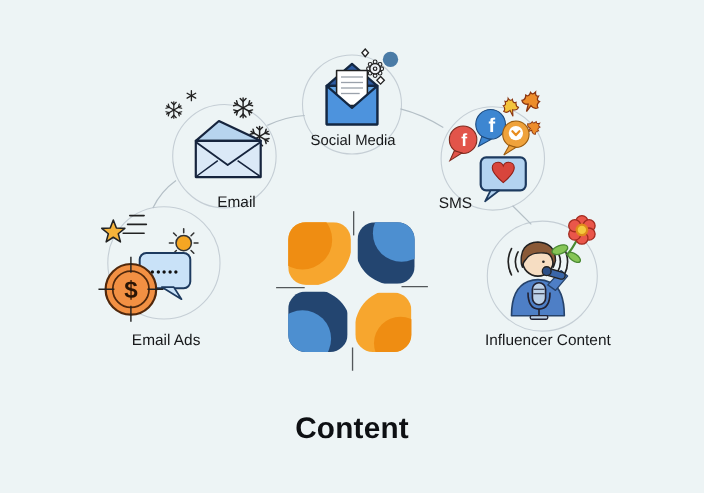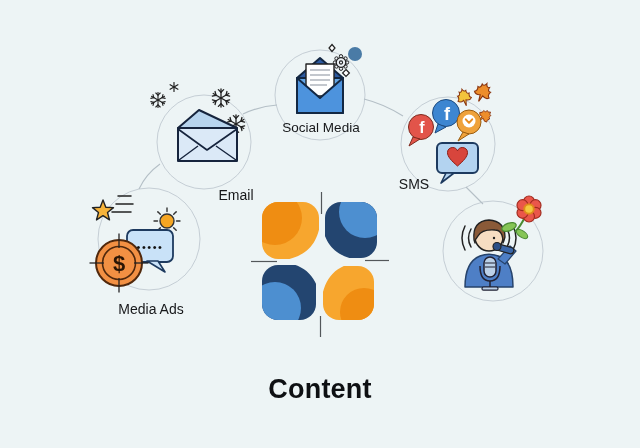--- a/index.html
+++ b/index.html
@@ -259,19 +259,20 @@
       <path fill="#edf4f5" d="M321,220 C325,246 335,256 361,261 C335,266 325,276 321,302 C317,276 307,266 281,261 C307,256 317,246 321,220 Z"></path>
       <g stroke="#53575a" stroke-width="1.2">
         <line x1="321.5" y1="192" x2="321.5" y2="214"></line>
         <line x1="320.5" y1="316" x2="320.5" y2="337"></line>
         <line x1="251" y1="261.5" x2="277" y2="261.5"></line>
         <line x1="365" y1="260.5" x2="389" y2="260.5"></line>
       </g>
     </g>
   </svg>
 
-  <div class="node-label" style="left:151px;top:301px;">Media Ads</div>
-  <div class="node-label" style="left:236px;top:175px;margin-top:12px;">Email</div>
+  <div class="node-label" style="left:151px;top:301px;">Email Ads</div>
+  <div class="node-label" style="left:215px;top:175px;">Email</div>
   <div class="node-label" style="left:321px;top:120px;font-size:13.5px;text-align:center;">Social Media</div>
   <div class="node-label" style="left:414px;top:176px;">SMS</div>
+  <div class="node-label" style="left:498px;top:301px;">Influencer Content</div>
 
   <div class="diagram-title" style="left:320px;top:374px;">Content</div>
 </div>
 
 </body></html>

